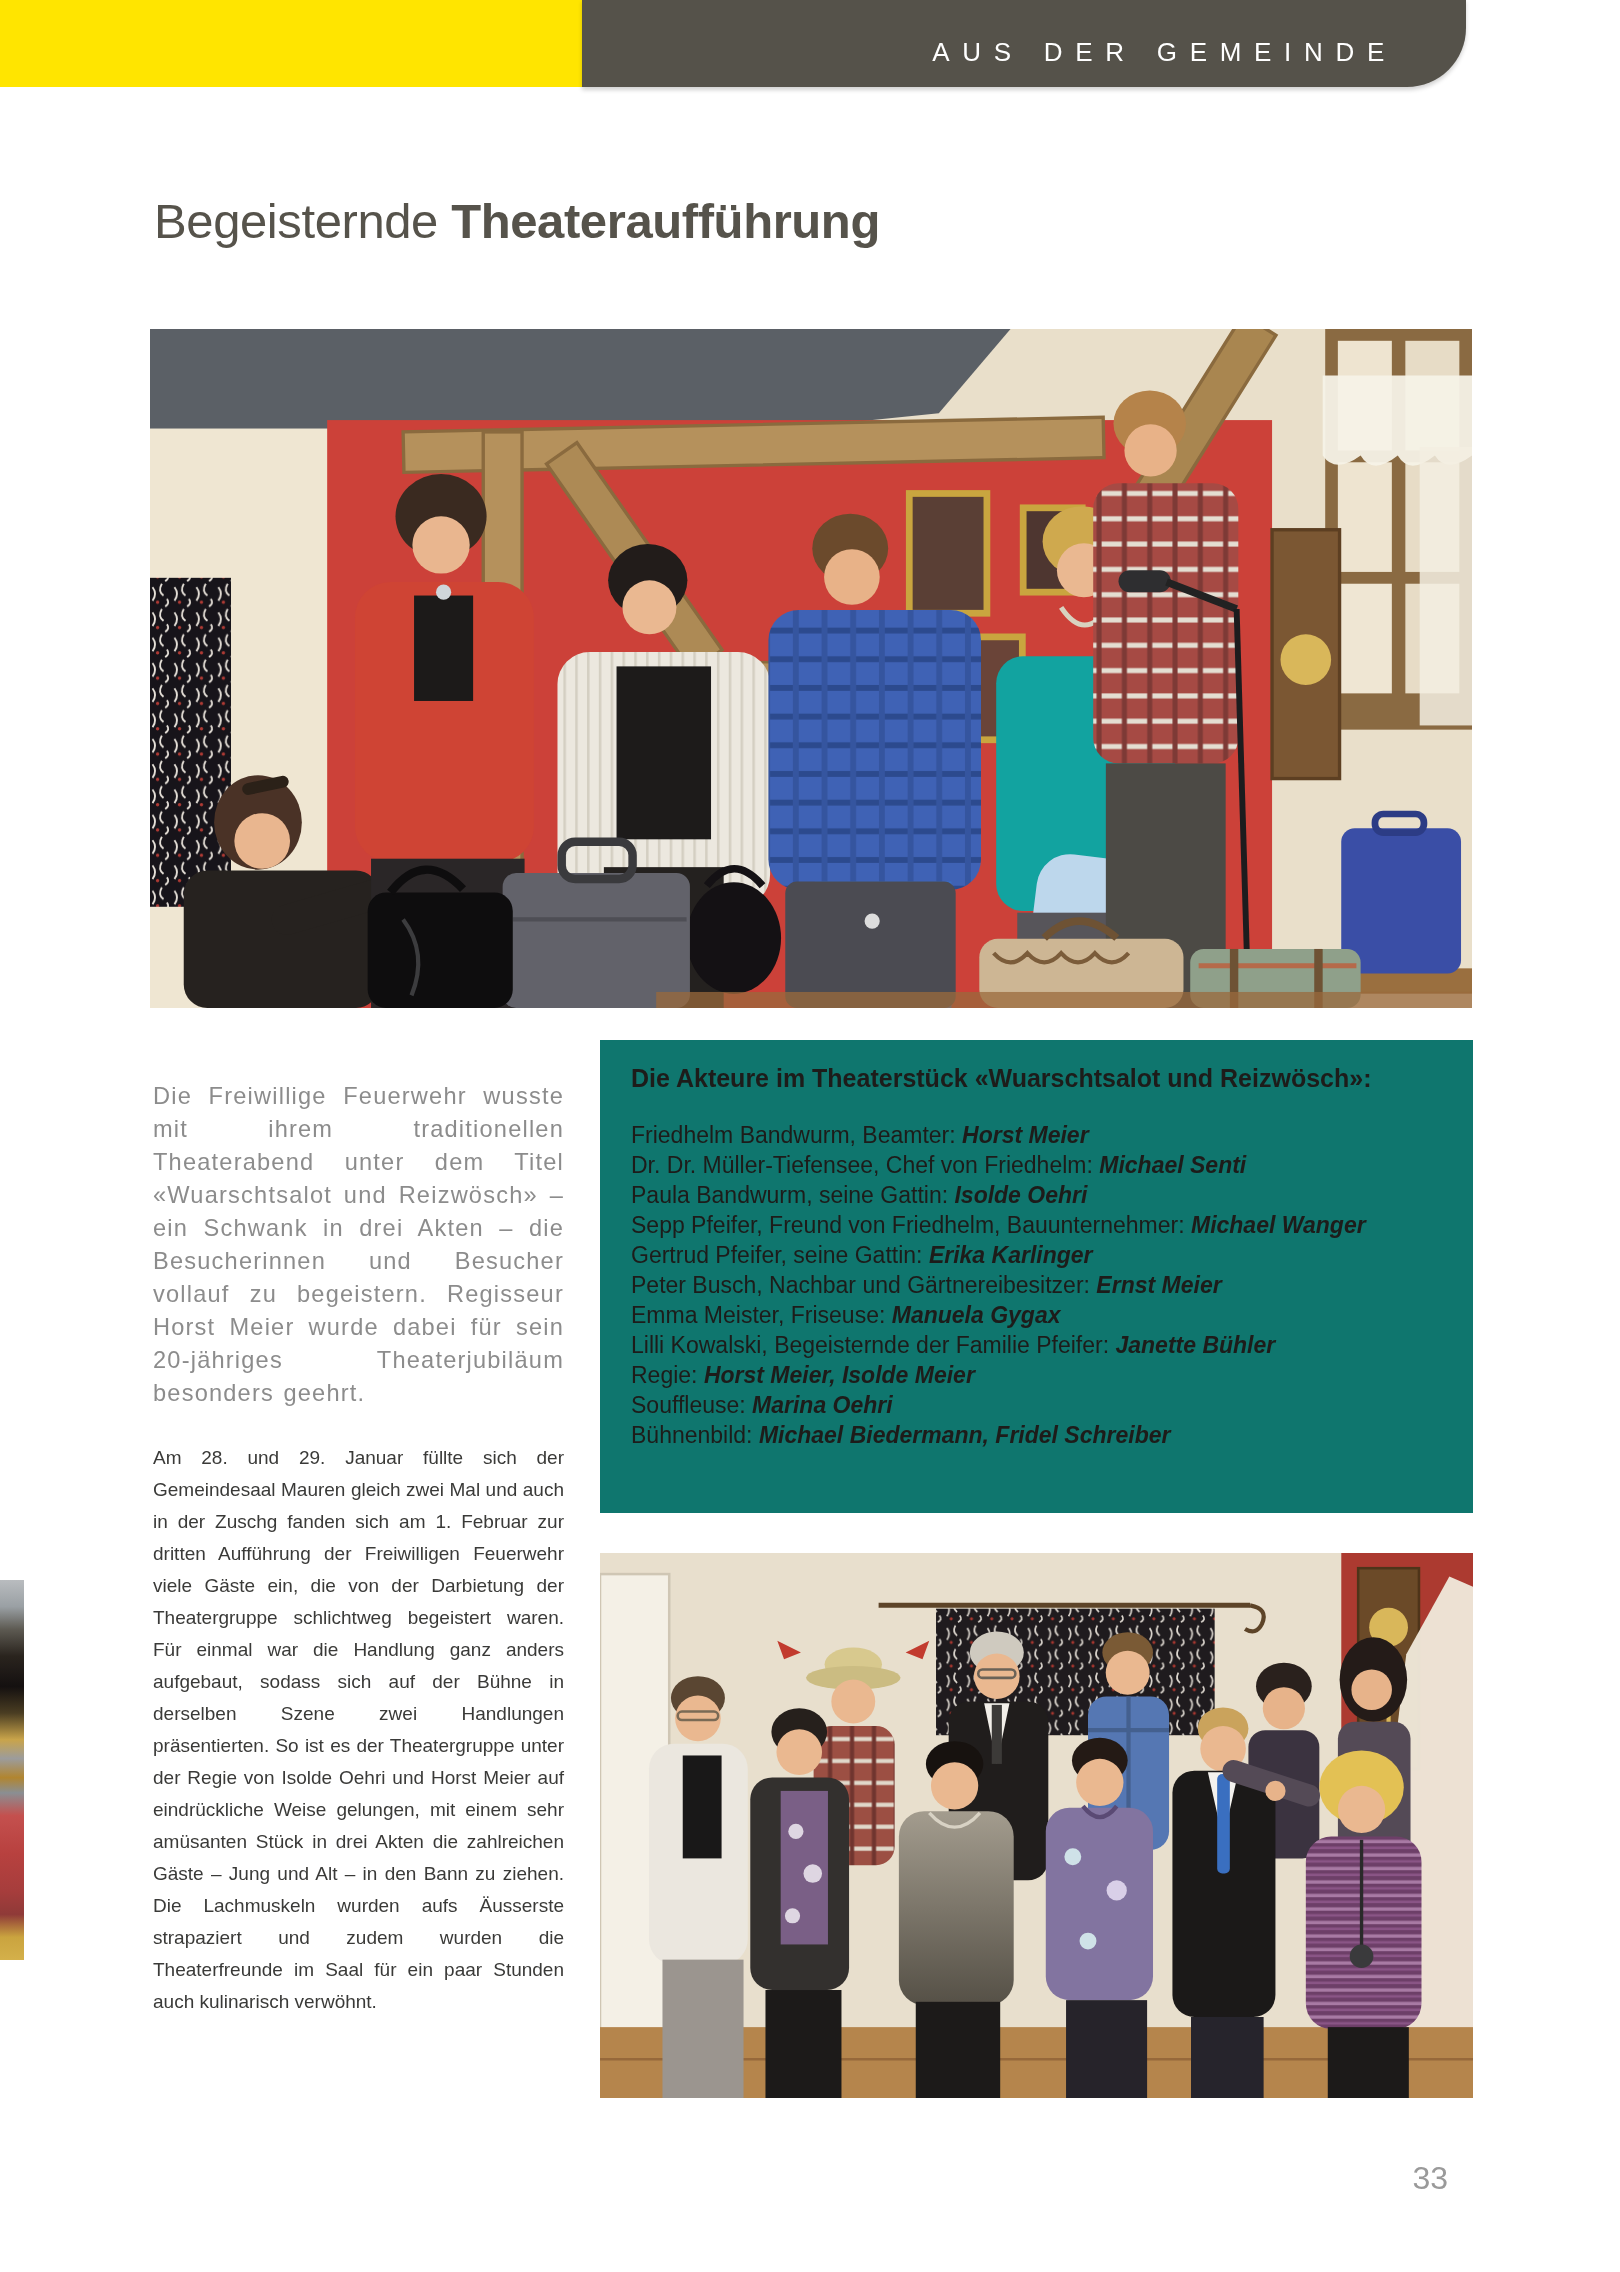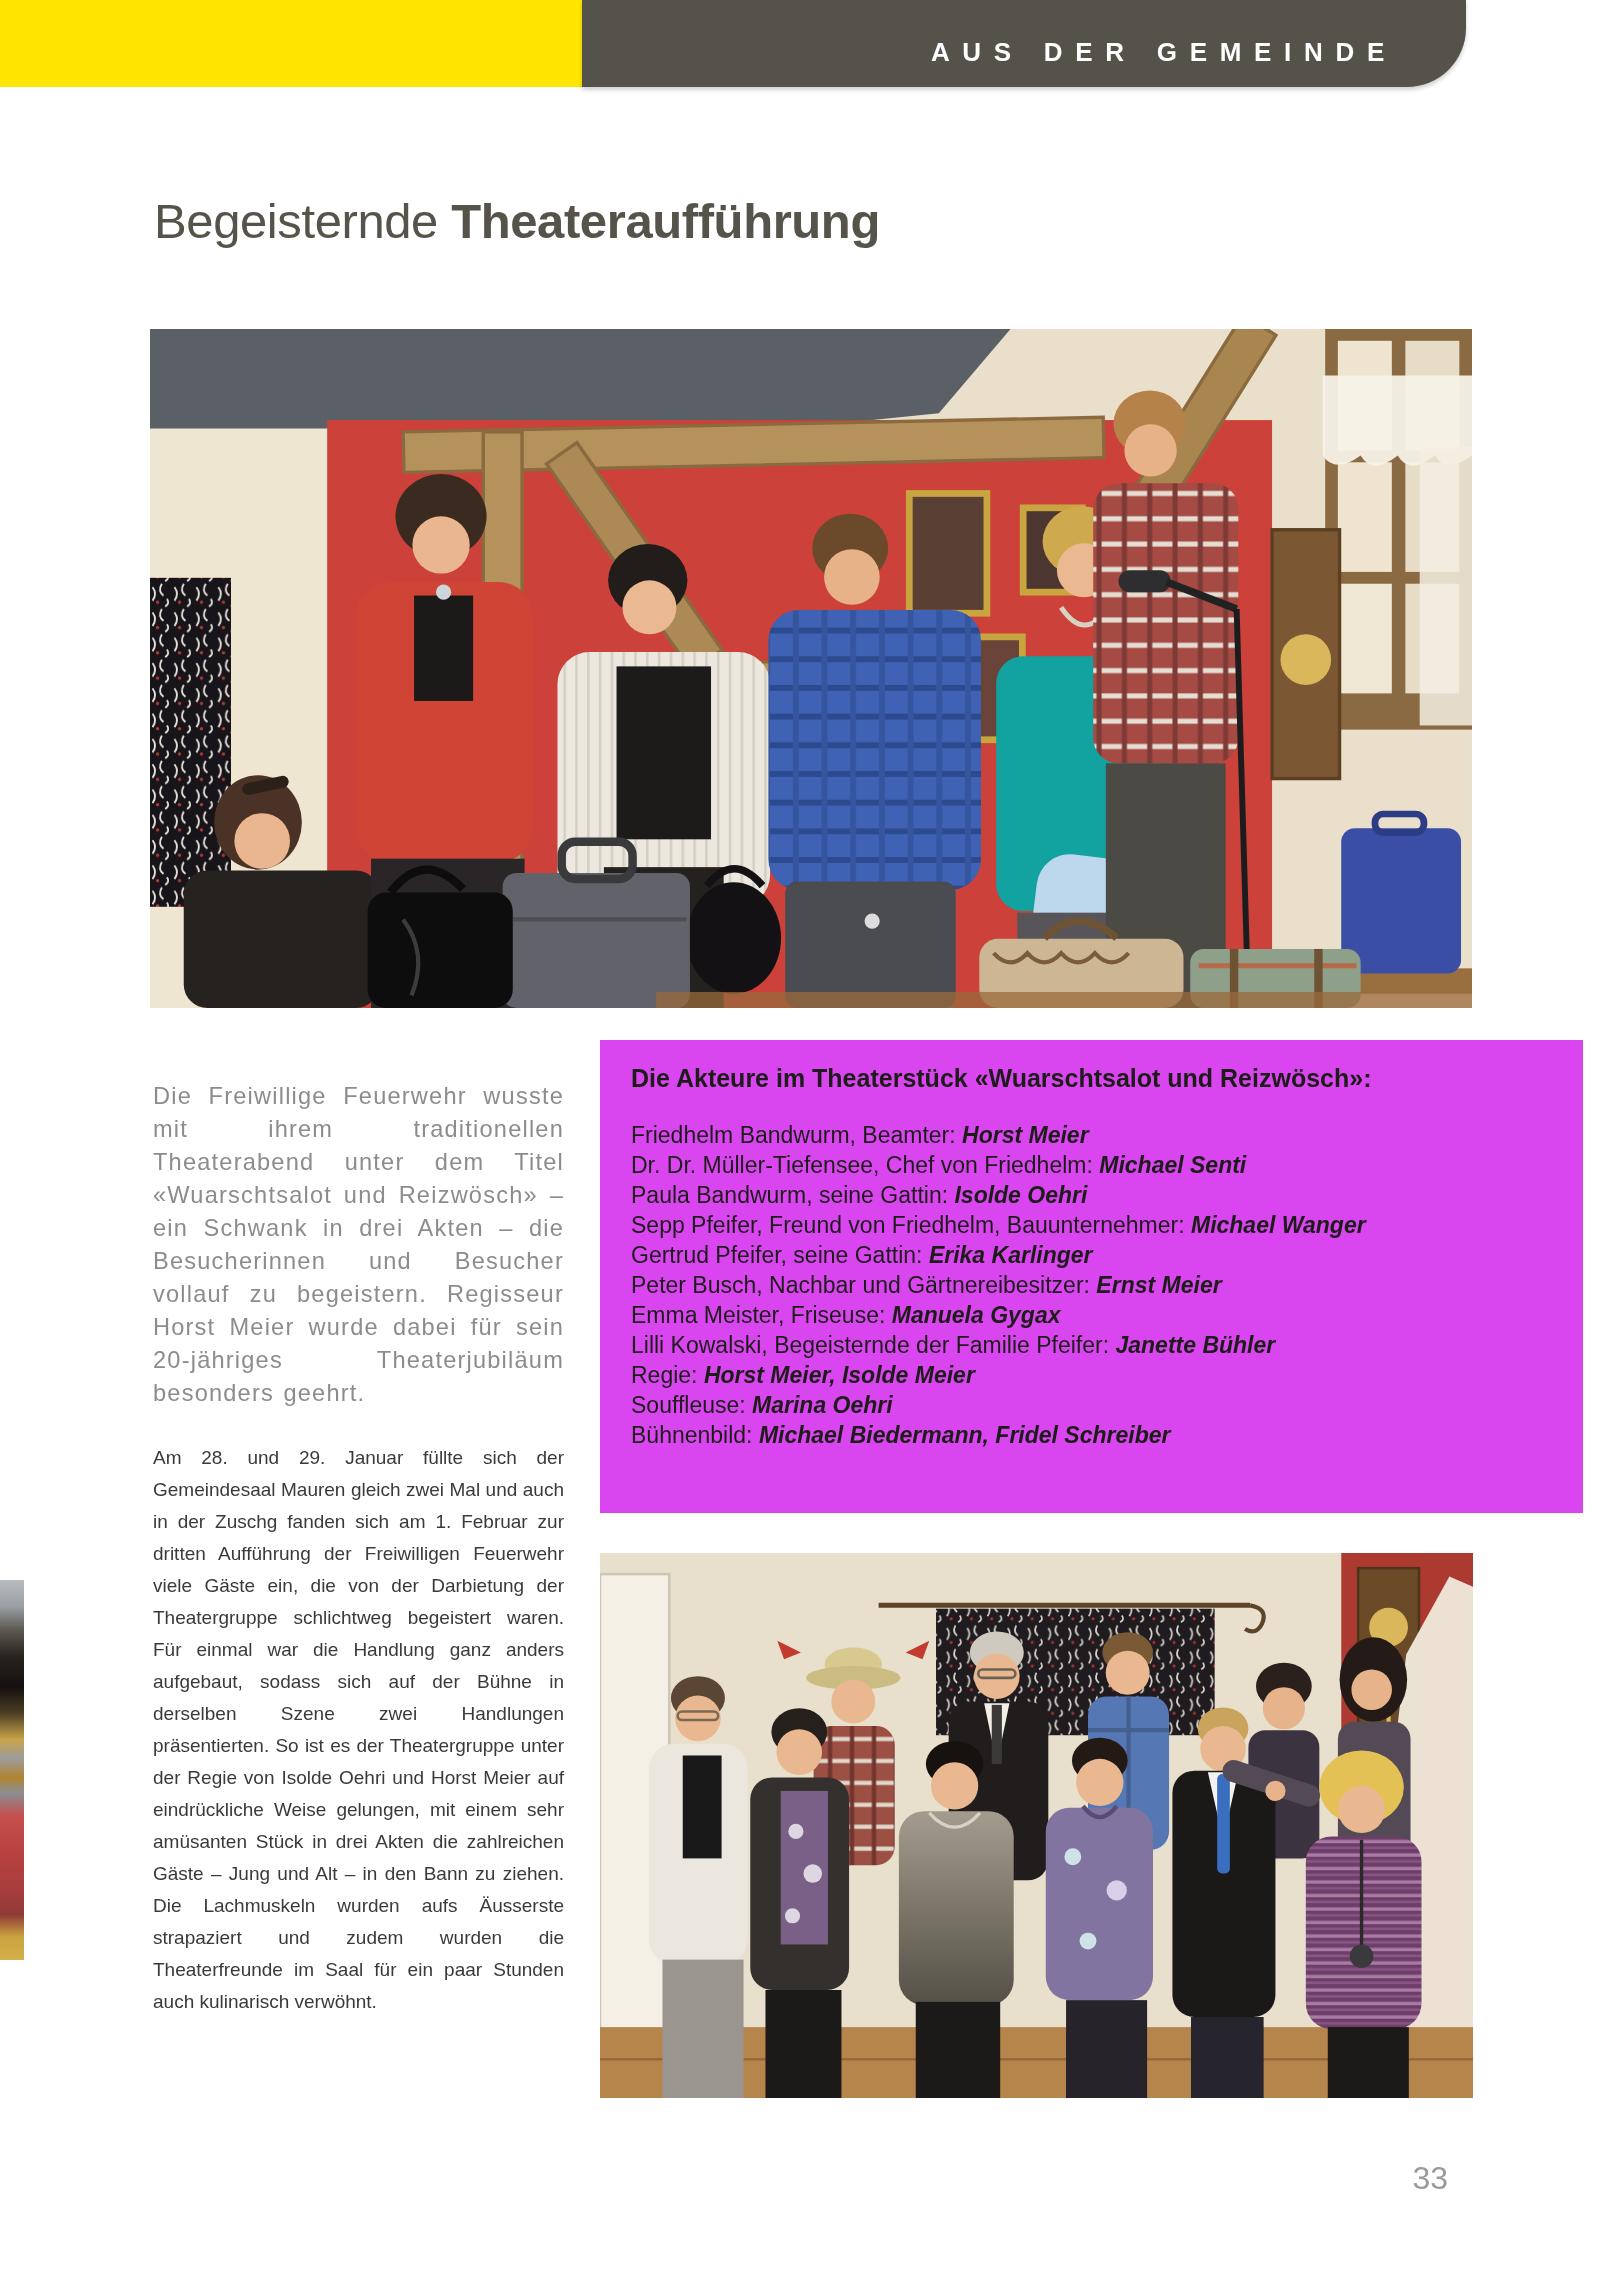--- a/index.html
+++ b/index.html
@@ -4,41 +4,41 @@
 <style>
   html,body{margin:0;padding:0;background:#ffffff;}
   .page{position:relative;width:1620px;height:2273px;background:#ffffff;overflow:hidden;
         font-family:"Liberation Sans",sans-serif;}
 
   
   .header-yellow{position:absolute;left:0;top:0;width:582px;height:87px;background:#FFE500;}
   .header-bar{position:absolute;left:582px;top:0;width:884px;height:87px;background:#55524A;
               border-radius:0 0 59px 0;display:flex;align-items:center;justify-content:flex-end;
               padding:18.6px 69px 0 0;box-sizing:border-box;box-shadow:0 2.5px 4.2px rgba(0,0,0,.18);}
-  .header-bar span{color:#ffffff;font-size:26px;font-weight:700;letter-spacing:12.7px;white-space:nowrap;}
+  .header-bar span{color:#ffffff;font-size:26px;font-weight:400;letter-spacing:12.7px;white-space:nowrap;}
 
   
   .page-title{position:absolute;left:154px;top:193px;margin:0;font-size:49px;color:#56534B;
               font-weight:400;letter-spacing:-0.4px;white-space:nowrap;text-align:right;}
   .page-title .t-bold{font-weight:700;}
 
   
   .photo{position:absolute;overflow:hidden;background:#e9dfca;}
   .photo-stage{left:150px;top:329px;width:1322px;height:679px;}
   .photo-group{left:600px;top:1553px;width:873px;height:545px;}
   .photo svg{display:block;width:100%;height:100%;}
 
   
   .col-left{position:absolute;left:153px;top:1080px;width:411px;}
   .lead{margin:0;font-size:23.6px;line-height:33px;color:#8C8C8C;text-align:justify;
         letter-spacing:1.2px;word-spacing:1.7px;}
   .bodytext{margin:32px 0 0 0;font-size:19px;line-height:32px;color:#3A3A38;text-align:justify;}
 
   
-  .cast-box{position:absolute;left:600px;top:1040px;width:983px;height:473px;background:#d946ef;
+  .cast-box{position:absolute;left:600px;top:1040px;width:873px;height:473px;background:#0f766e;
             box-sizing:border-box;padding:23px 48px 0 31px;}
   .cast-box h2{margin:0 0 27px 0;font-size:25px;line-height:30px;font-weight:700;color:#1D1C1A;}
   .cast-box ul{margin:0;padding:0;list-style:none;font-size:23px;line-height:30px;color:#1D1C1A;}
   .cast-box .actor{font-weight:700;font-style:italic;}
 
   
   .side-strip{position:absolute;left:0;top:1580px;width:23.6px;height:380px;
      background:linear-gradient(180deg,
        #b9bcbf 0%,#9aa0a4 7%,#5d5a52 13%,#2a241e 20%,#141010 28%,#4a3d22 35%,
        #c9a44a 42%,#9c9c9c 47%,#b1852f 52%,#8a8f93 56%,#c4504e 62%,#b8413f 72%,

